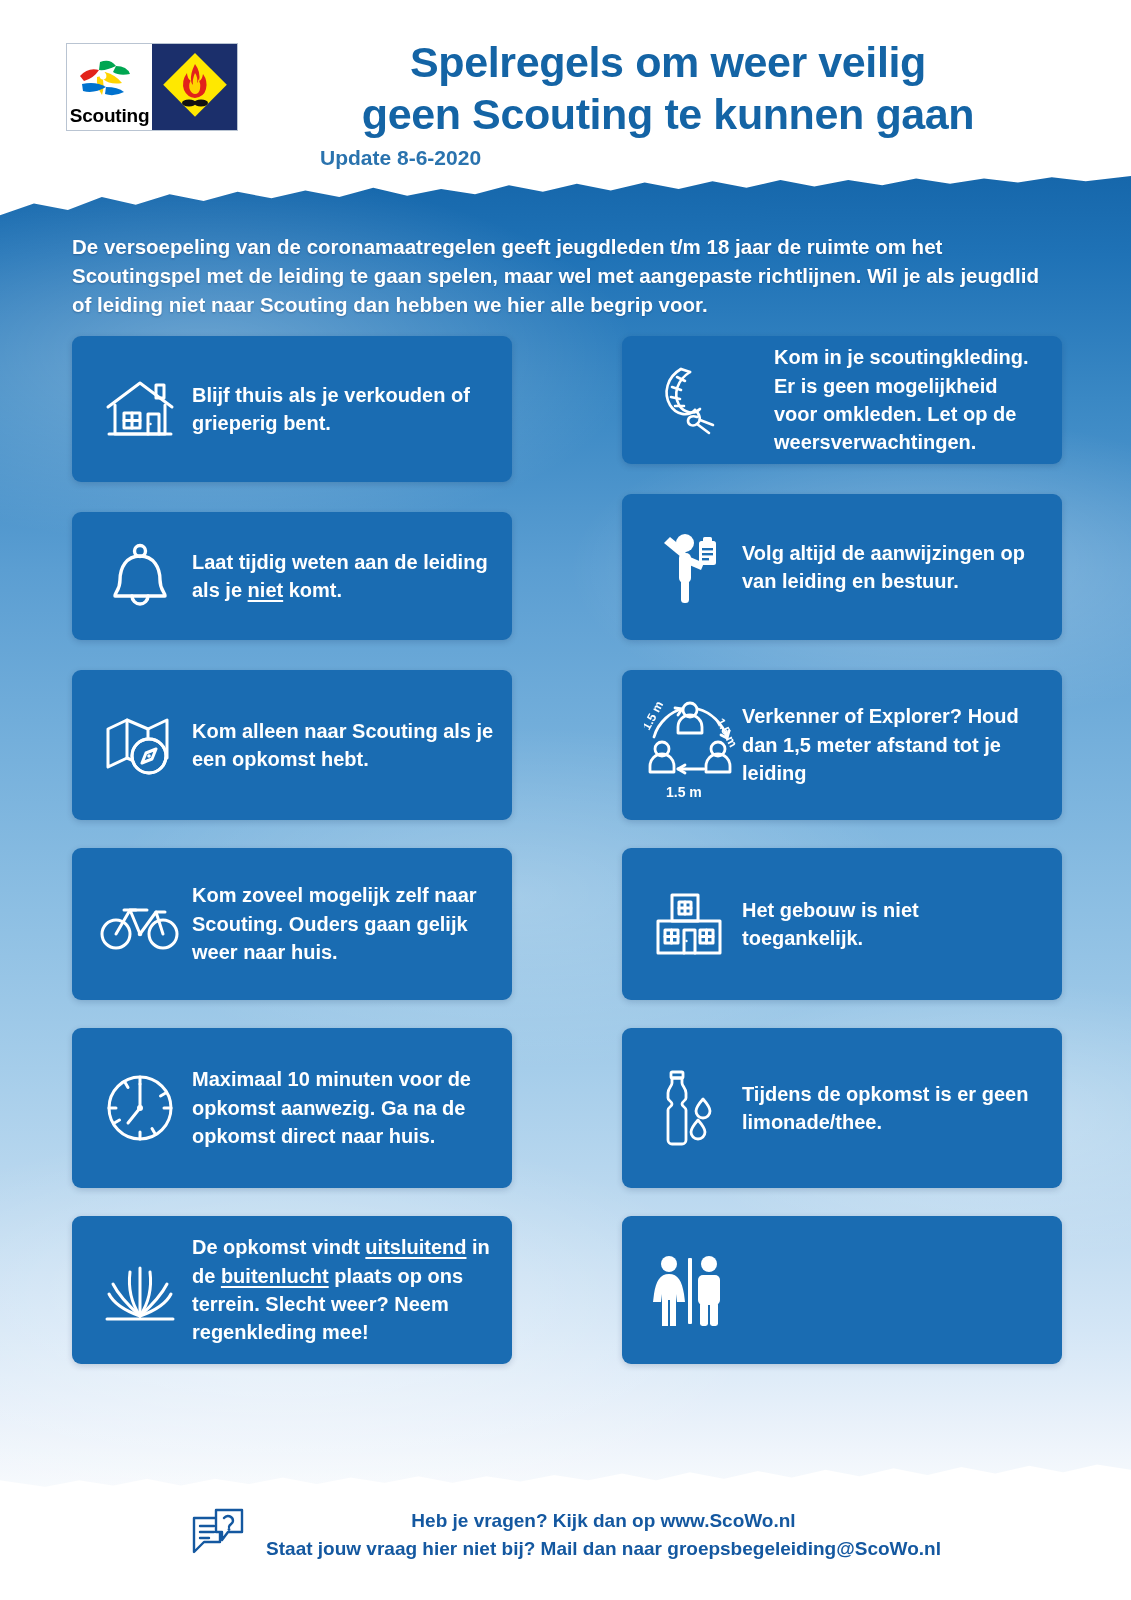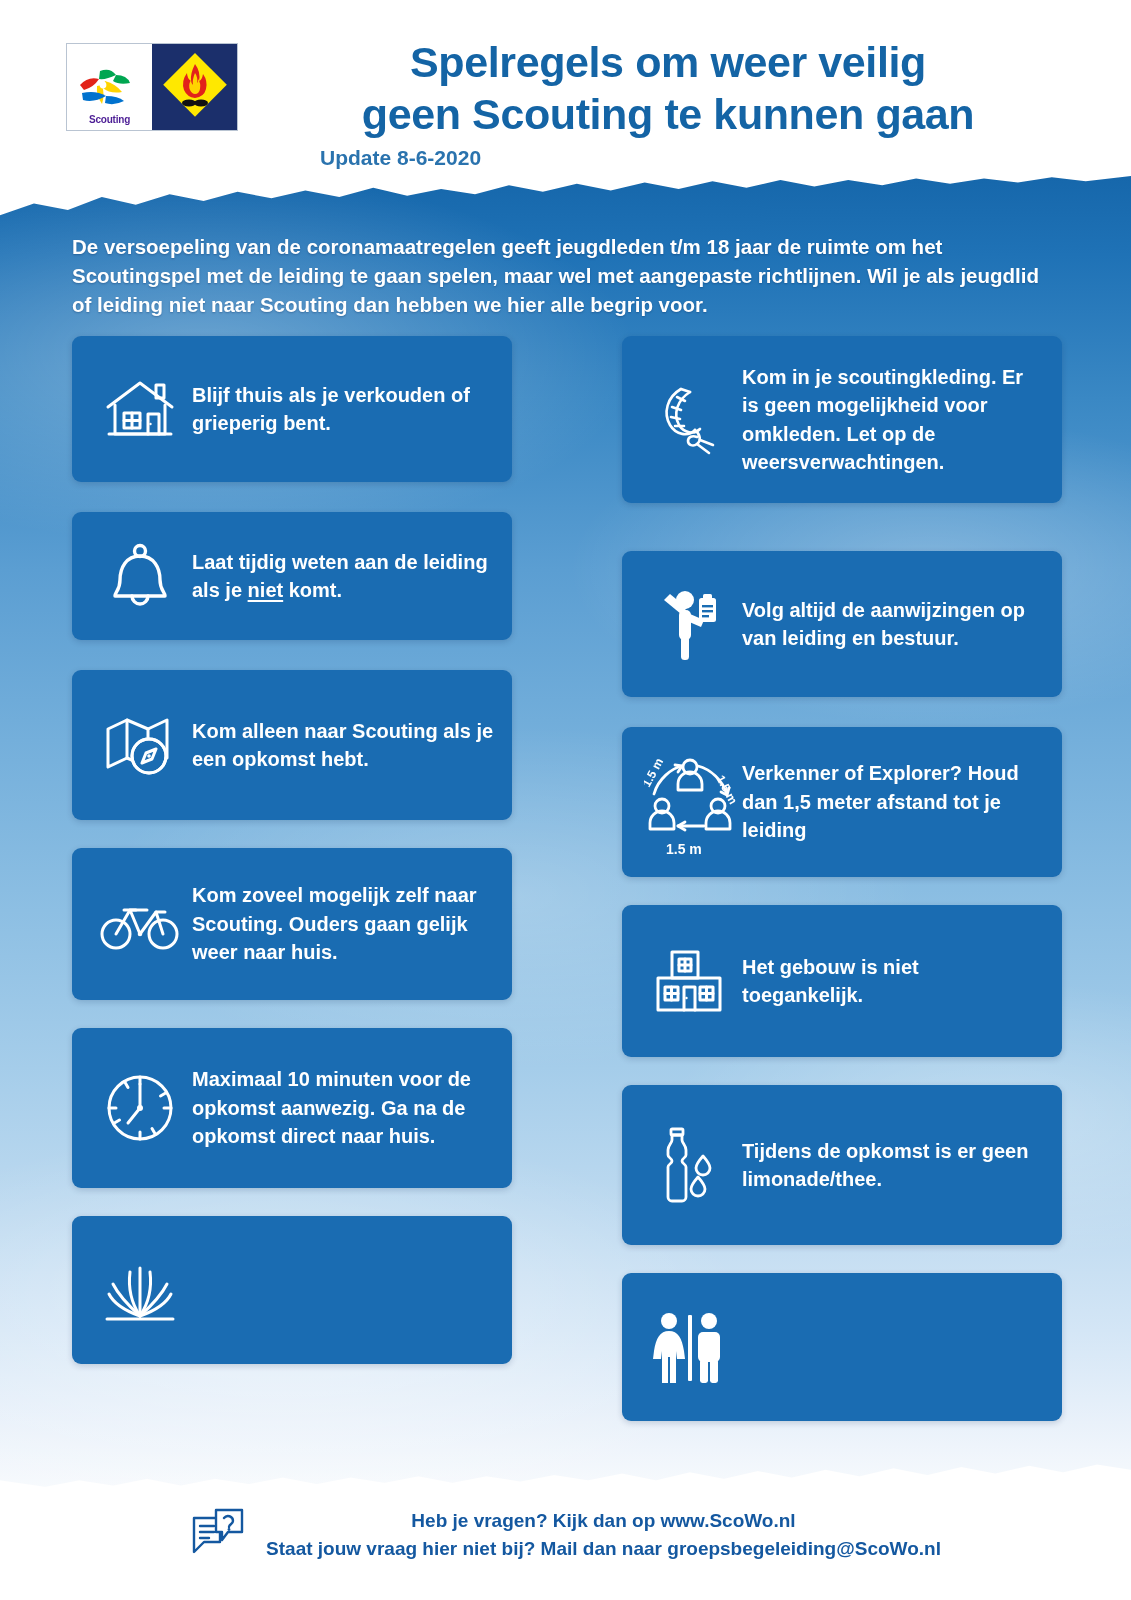--- a/index.html
+++ b/index.html
@@ -103,22 +103,22 @@
   .logo-right {
     width: 50%;
     background: #1b2f6b;
     display: flex;
     align-items: center;
     justify-content: center;
   }
   .scouting-word {
     font-family: "Liberation Sans", sans-serif;
     font-weight: bold;
-    font-size: 10px;
-    color: #4c1d95;
+    font-size: 19px;
+    color: #000000;
     letter-spacing: -0.2px;
     line-height: 1;
   }
 
   .title-zone {
     position: absolute;
     left: 268px;
     top: 36px;
     width: 800px;
   }
@@ -198,21 +198,21 @@
   .card-text u { text-decoration: underline; text-underline-offset: 3px; }
 
   
   .col-left .card:nth-child(1) { height: 146px; margin-bottom: 30px; }
   .col-left .card:nth-child(2) { height: 128px; margin-bottom: 30px; }
   .col-left .card:nth-child(3) { height: 150px; margin-bottom: 28px; }
   .col-left .card:nth-child(4) { height: 152px; margin-bottom: 28px; }
   .col-left .card:nth-child(5) { height: 160px; margin-bottom: 28px; }
   .col-left .card:nth-child(6) { height: 148px; }
 
-  .col-right .card:nth-child(1) { height: 167px; margin-bottom: 48px; }
+  .col-right .card:nth-child(1) { height: 128px; margin-bottom: 30px; gap: 32px; }
   .col-right .card:nth-child(2) { height: 146px; margin-bottom: 30px; }
   .col-right .card:nth-child(3) { height: 150px; margin-bottom: 28px; }
   .col-right .card:nth-child(4) { height: 152px; margin-bottom: 28px; }
   .col-right .card:nth-child(5) { height: 160px; margin-bottom: 28px; }
   .col-right .card:nth-child(6) { height: 148px; }
 
   
   .dist-icon-wrap {
     position: relative;
     width: 92px;
@@ -381,20 +381,21 @@
             <path d="M39 62 V14"></path>
             <path d="M39 62 C31 50 27 34 29 18"></path>
             <path d="M39 62 C47 50 51 34 49 18"></path>
             <path d="M39 62 C28 52 18 42 12 30"></path>
             <path d="M39 62 C50 52 60 42 66 30"></path>
             <path d="M39 62 C22 56 12 48 8 40"></path>
             <path d="M39 62 C56 56 66 48 70 40"></path>
             <path d="M6 65 H72"></path>
           </svg>
         </div>
+        <div class="card-text">De opkomst vindt <u>uitsluitend</u> in de <u>buitenlucht</u> plaats op ons terrein. Slecht weer? Neem regenkleding mee!</div>
       </div>
     </div>
 
     <div class="col col-right">
 
       <div class="card">
         <div class="card-icon">
           <svg width="66" height="74" viewBox="0 0 66 74" fill="none" stroke="#ffffff" stroke-width="2.6" stroke-linecap="round" stroke-linejoin="round">
             <path d="M24 6 C10 14 6 30 13 42 C19 52 31 54 38 47"></path>
             <path d="M33 9 C20 17 16 31 22 42 C27 50 37 52 43 46"></path>

